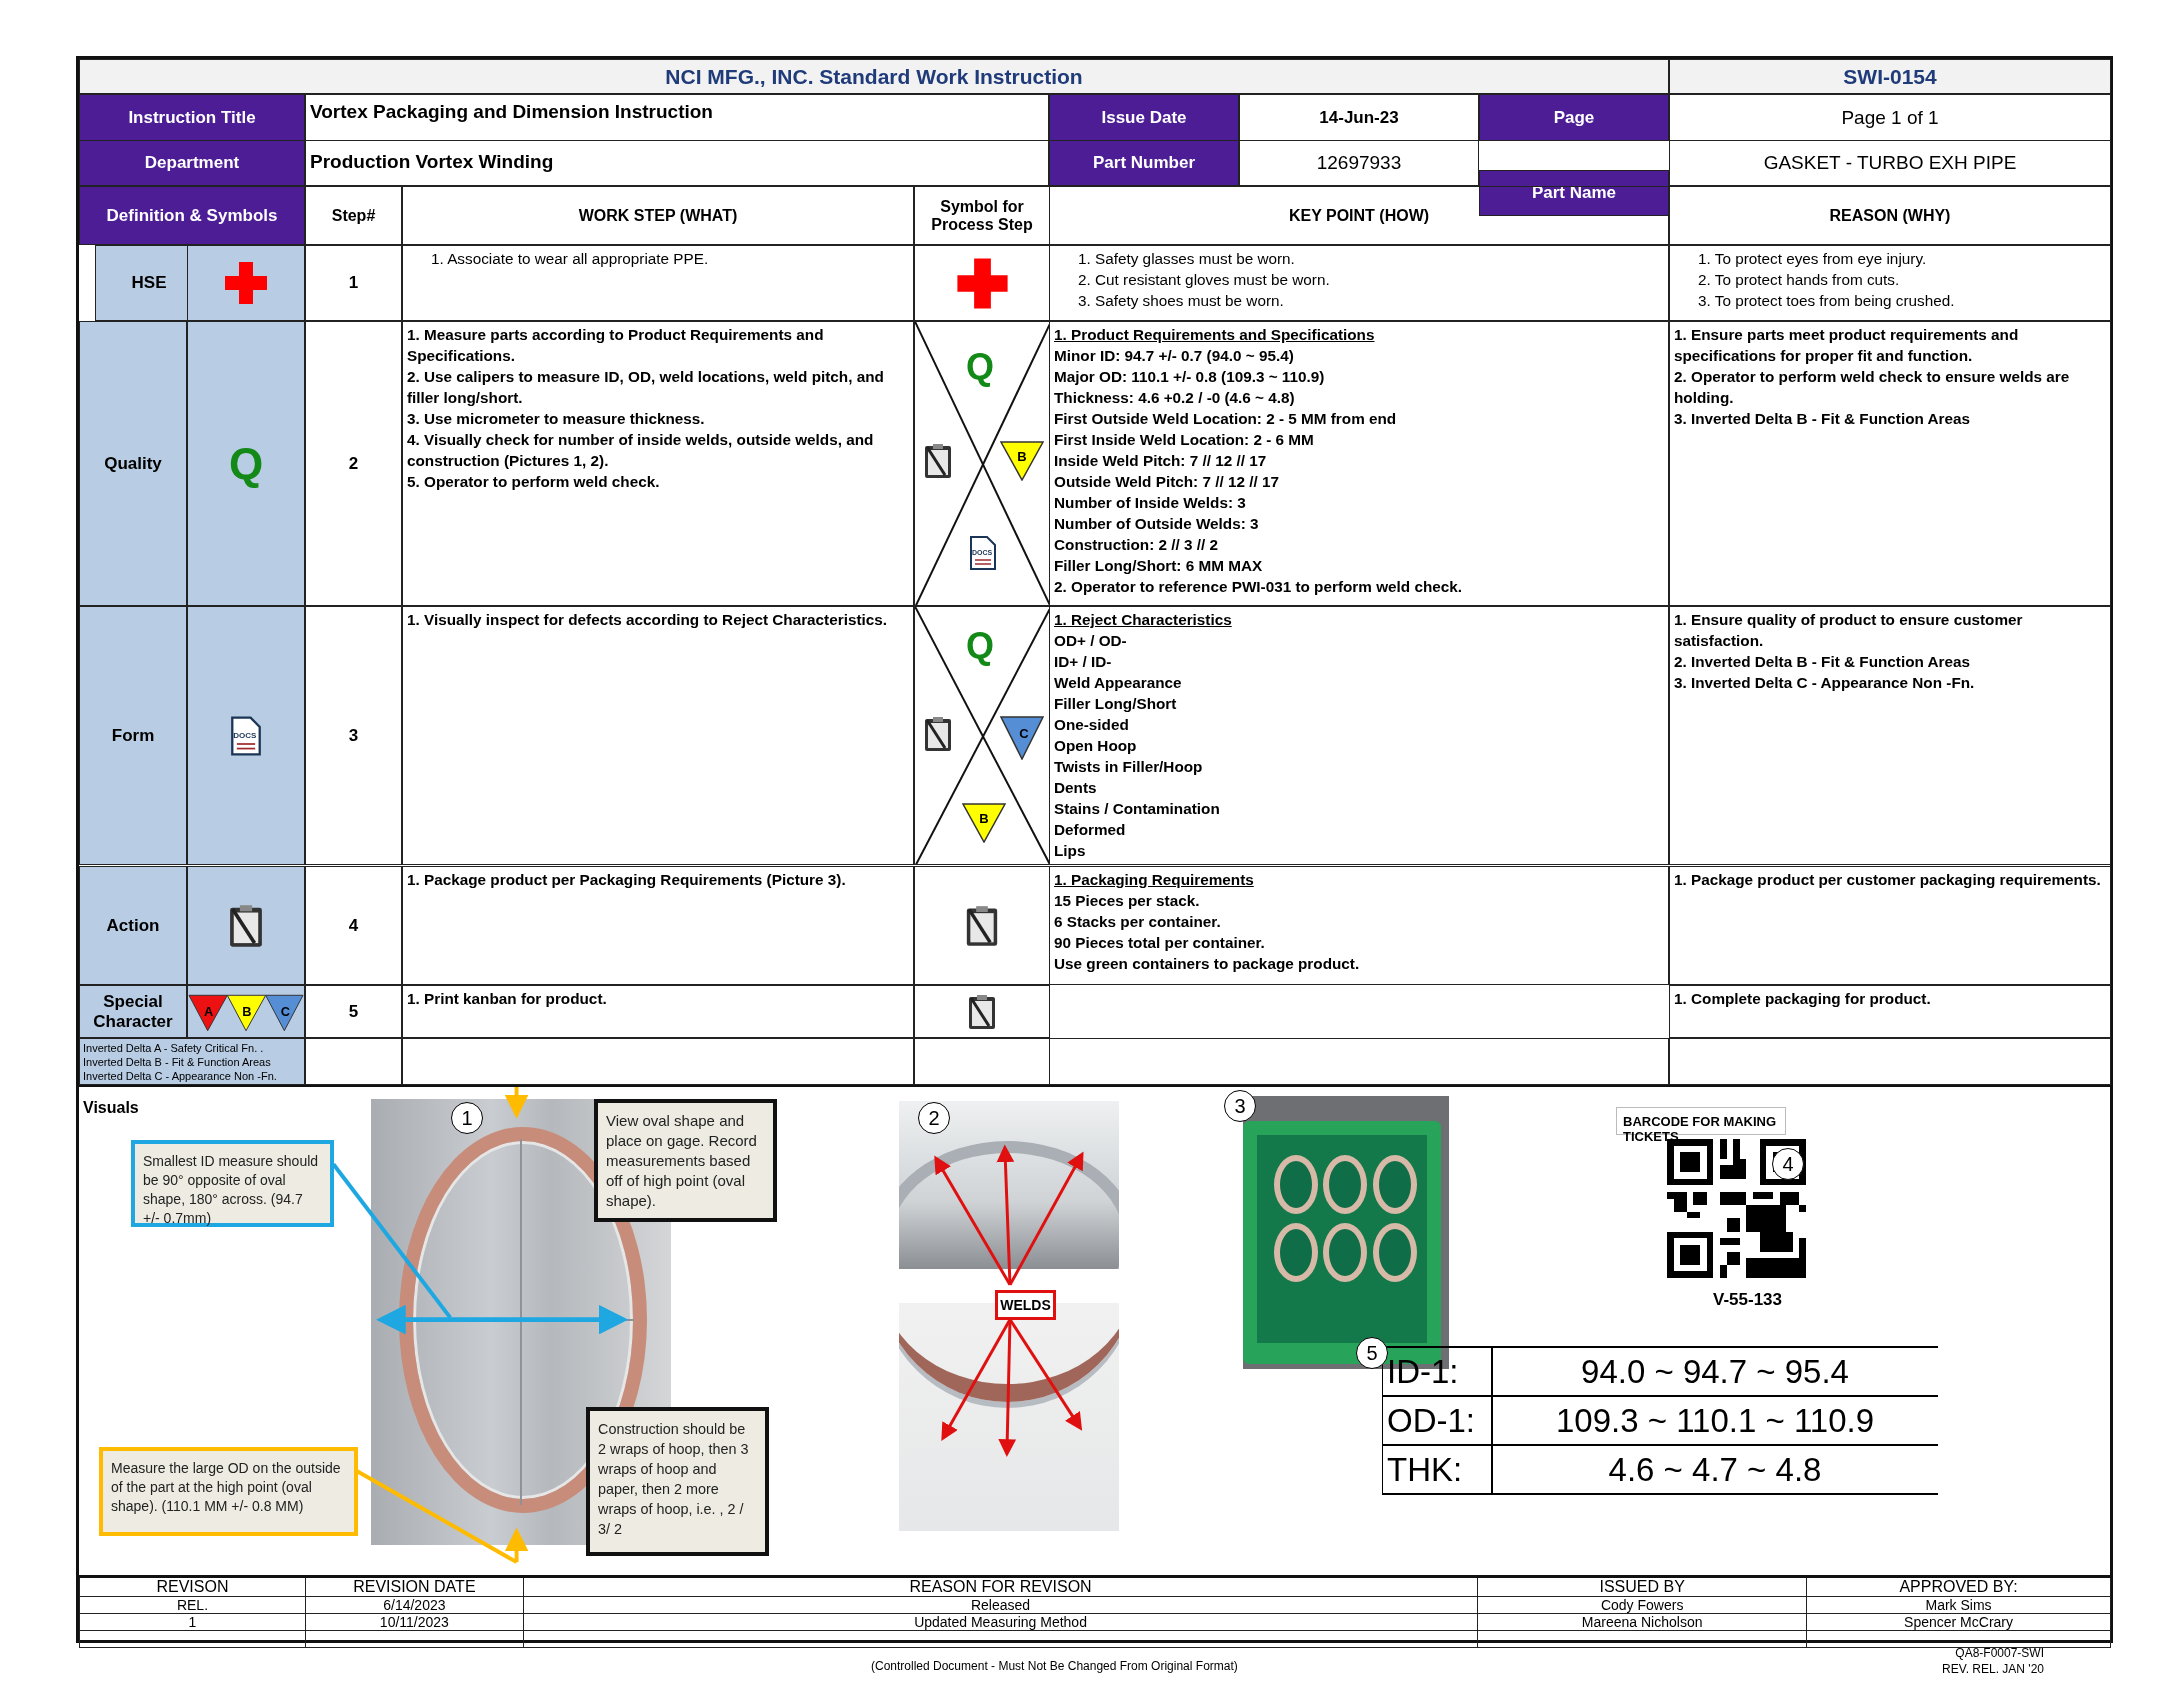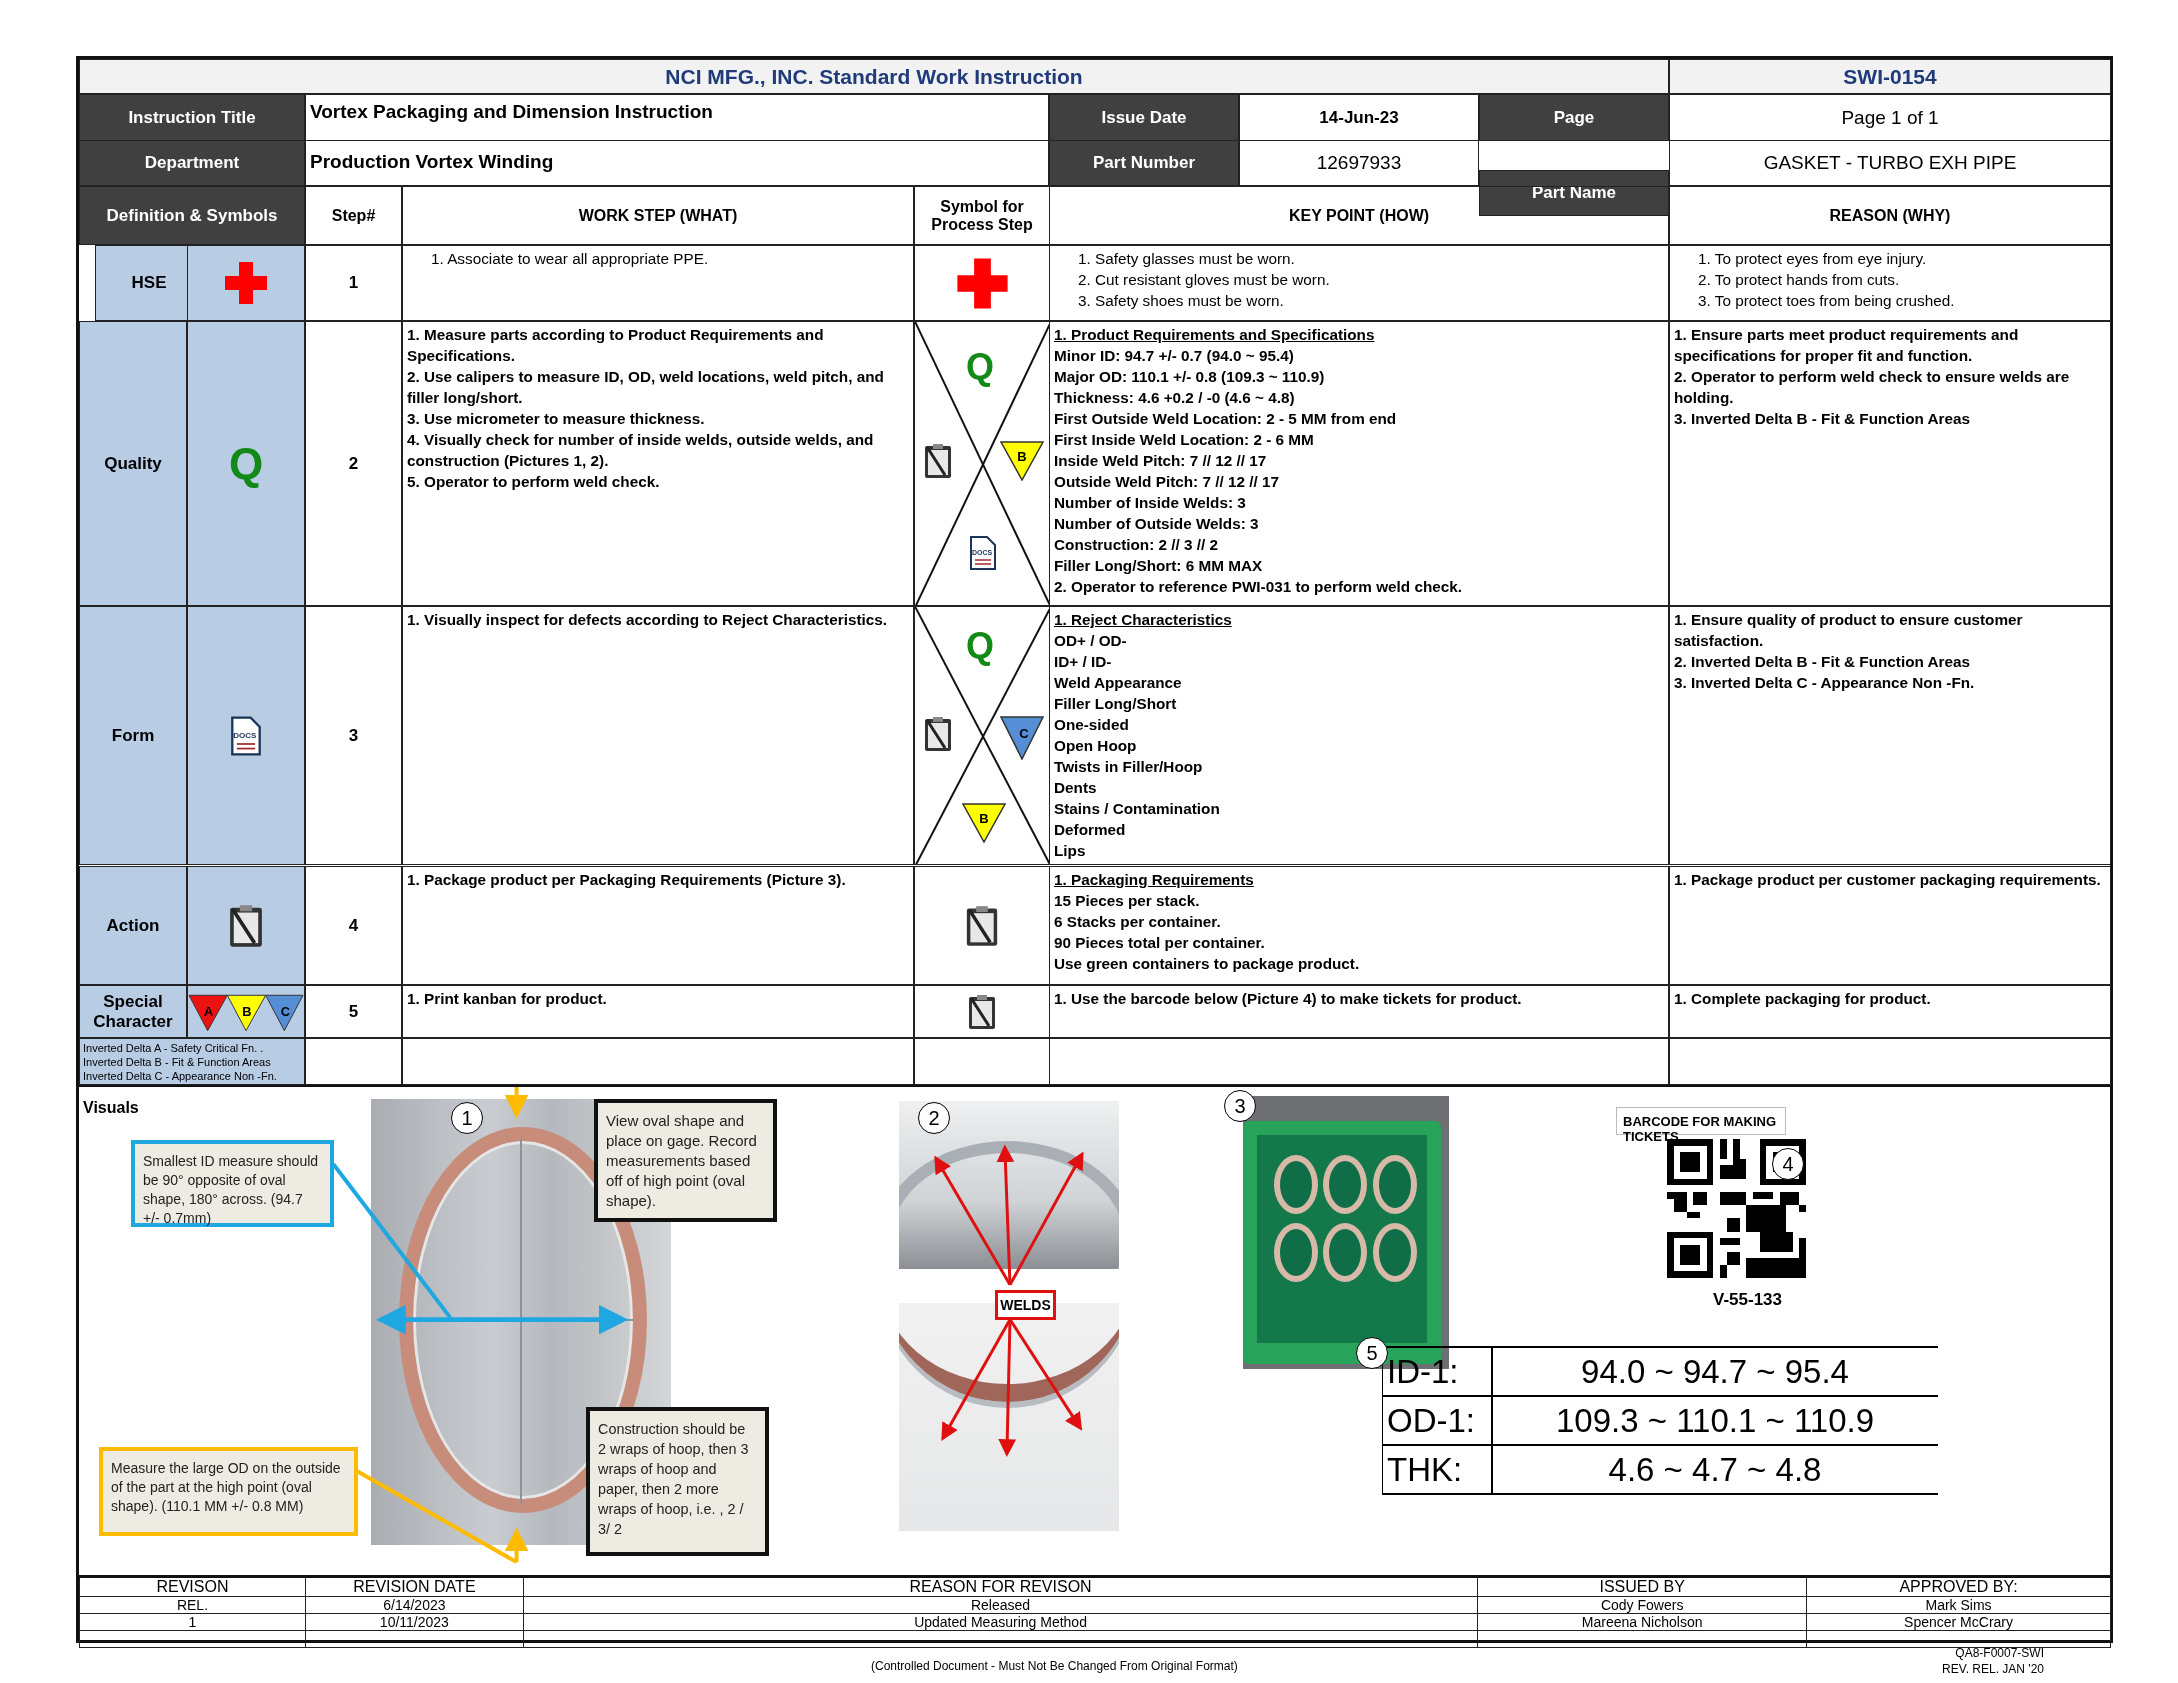--- a/index.html
+++ b/index.html
@@ -1,20 +1,20 @@
 <!DOCTYPE html>
 <html><head>
 <meta charset="utf-8">
 <style>
   * { box-sizing: border-box; margin: 0; padding: 0; }
   body { width: 2178px; height: 1683px; background: #ffffff; position: relative; font-family: "Liberation Sans", sans-serif; color: #000; overflow: hidden; }
   .abs { position: absolute; }
   .page { position: absolute; left: 76px; top: 56px; width: 2037px; height: 1587px; border: 3px solid #111; }
   .cell { position: absolute; border: 1px solid #222; overflow: hidden; }
-  .navy { background: #404040; color: #fff; font-weight: bold; font-size: 17px; display: flex; align-items: center; justify-content: center; text-align: center; }
+  .navy { background: #4c1d95; color: #fff; font-weight: bold; font-size: 17px; display: flex; align-items: center; justify-content: center; text-align: center; }
   .lblue { background: #b8cce4; }
   .center { display: flex; align-items: center; justify-content: center; text-align: center; }
   .hdr { font-weight: bold; font-size: 16px; }
   .title-bar { background: #f2f2f2; color: #1f3b7a; font-weight: bold; font-size: 21px; }
   .txt { font-size: 15.3px; line-height: 21px; padding: 2px 4px; font-weight: bold; }
   .txt.norm { font-weight: normal; padding-left: 28px; }
   .txt .u { text-decoration: underline; }
   .def-label { font-weight: bold; font-size: 17px; }
   .stepno { font-weight: bold; font-size: 17px; }
   .legend { font-size: 11px; line-height: 14px; padding: 2px 3px; }
@@ -242,23 +242,20 @@
       <div>1. Print kanban for product.</div>
     </div>
   <div class="cell center" style="left:835px;top:926px;width:136px;height:53px;">
     <svg width="30" height="36" viewBox="0 0 30 36">
         <rect x="2" y="3" width="26" height="32" rx="2" fill="#333"></rect>
         <rect x="5" y="7" width="20" height="25" fill="#e8e8e8"></rect>
         <rect x="10" y="1" width="10" height="5" fill="#888"></rect>
         <line x1="4" y1="4" x2="22" y2="32" stroke="#222" stroke-width="3"></line>
       </svg>
   </div>
-  <div class="cell txt" style="left:970px;top:926px;width:620px;height:53px;">
-      <div>1. Use the barcode below (Picture 4) to make tickets for product.</div>
-    </div>
   <div class="cell txt" style="left:1590px;top:926px;width:442px;height:53px;">
       <div>1. Complete packaging for product.</div>
     </div>
 
   <div class="cell lblue legend" style="left:0;top:979px;width:226px;height:47px;">
     <div>Inverted Delta A - Safety Critical Fn. .</div>
     <div>Inverted Delta B - Fit &amp; Function Areas</div>
     <div>Inverted Delta C  - Appearance Non -Fn.</div>
   </div>
   <div class="cell" style="left:226px;top:979px;width:97px;height:47px;"></div>

